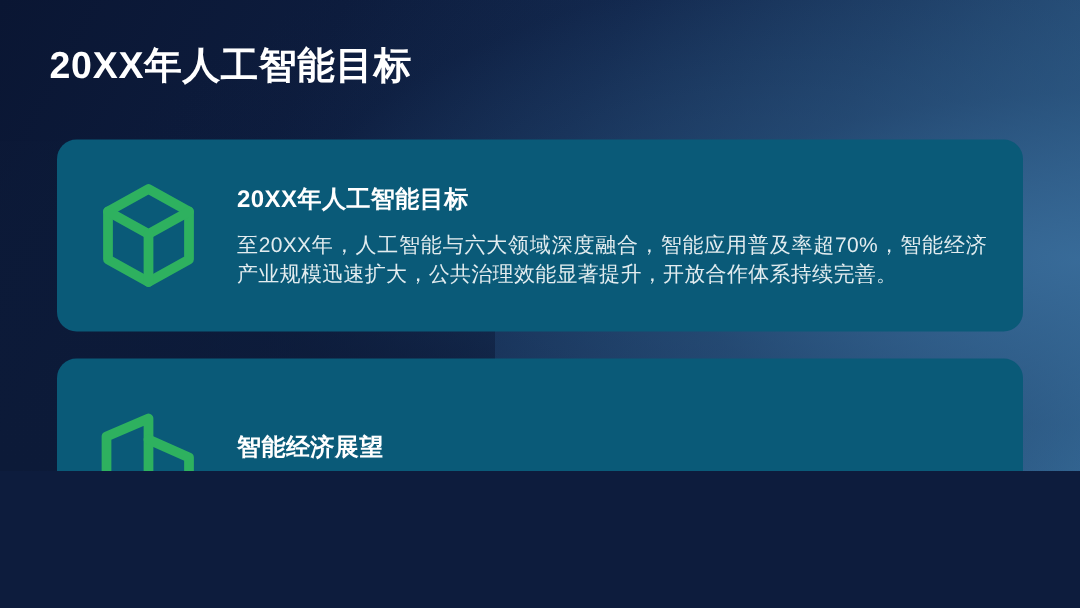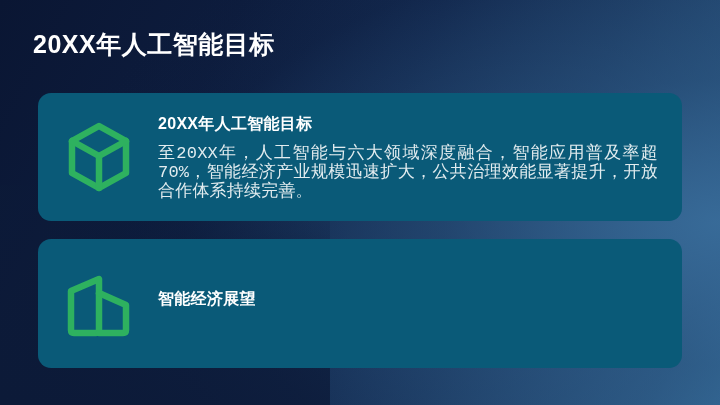--- a/index.html
+++ b/index.html
@@ -14,21 +14,21 @@
     font-family:"Liberation Sans", sans-serif;
     position:relative;
     background-color:#0d1c3d;
   }
 
   
   .slide {
     position:absolute;
     inset:0;
     width:720px;
-    height:405px;
+    height:314px;
     background:
       radial-gradient(120% 110% at 100% 55%, rgba(58,110,156,0.85) 0%, rgba(44,88,131,0.45) 32%, rgba(20,45,80,0.05) 62%, rgba(13,28,61,0) 78%),
       linear-gradient(118deg, #0a1633 0%, #0d1c3d 26%, #13294f 48%, #1d3c64 68%, #2d5a85 92%, #356a97 100%);
     overflow:hidden;
   }
 
   .slide::after{
     content:"";
     position:absolute;
     left:0; bottom:0;
@@ -94,27 +94,26 @@
   .card-heading {
     font-size:16px;
     font-weight:bold;
     color:#ffffff;
     line-height:22px;
     margin-bottom:9px;
     letter-spacing:0.3px;
   }
 
   .card-text {
-    font-size:17px;
+    font-size:14px;
     color:#e2ecef;
     line-height:19px;
     letter-spacing:0.2px;
     text-align:justify;
     text-justify:inter-ideograph;
-    font-family:Liberation Mono, monospace;
   }
 
   .card-2 .card-body { padding-right:30px; }
 </style>
 </head>
 <body>
 
 <div class="slide">
 
   <div class="page-title">20XX年人工智能目标</div>

